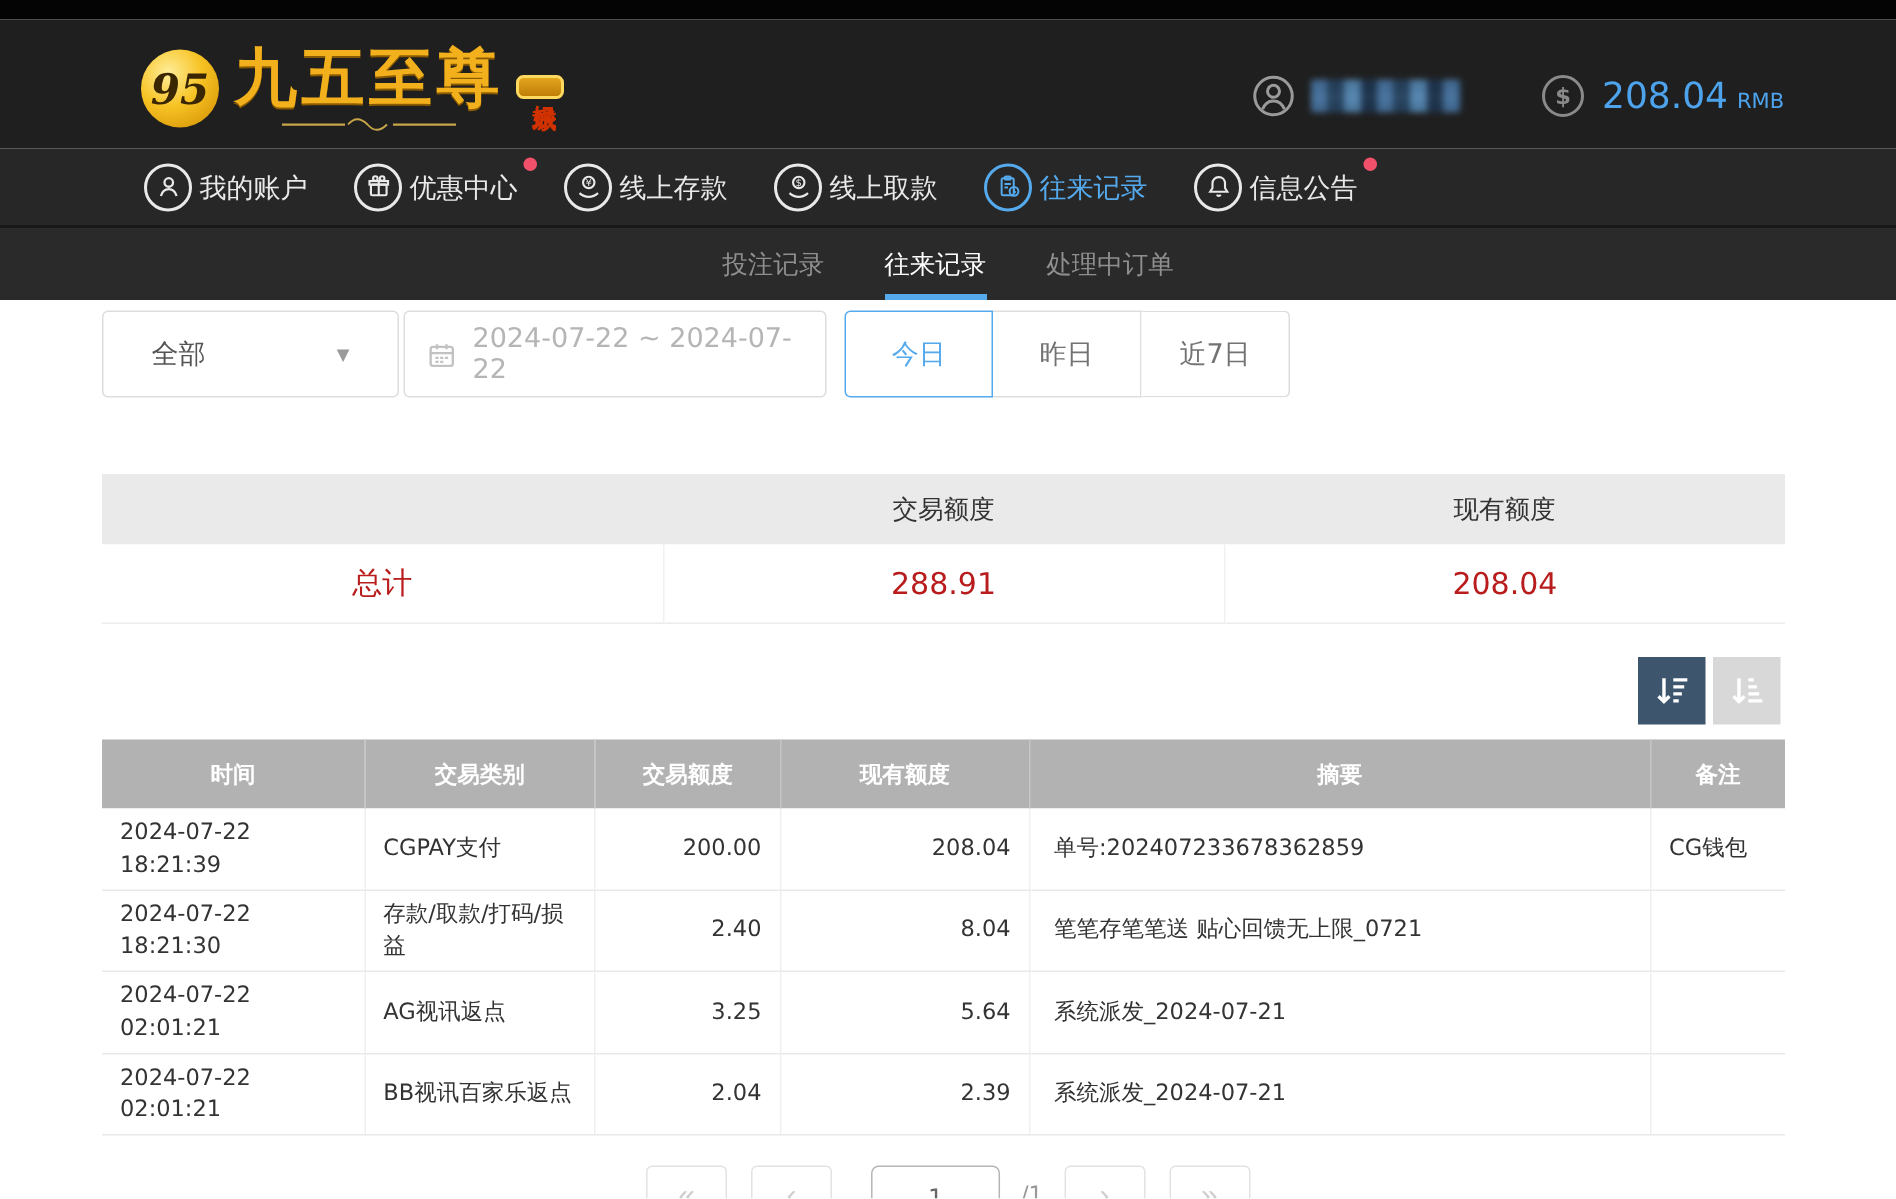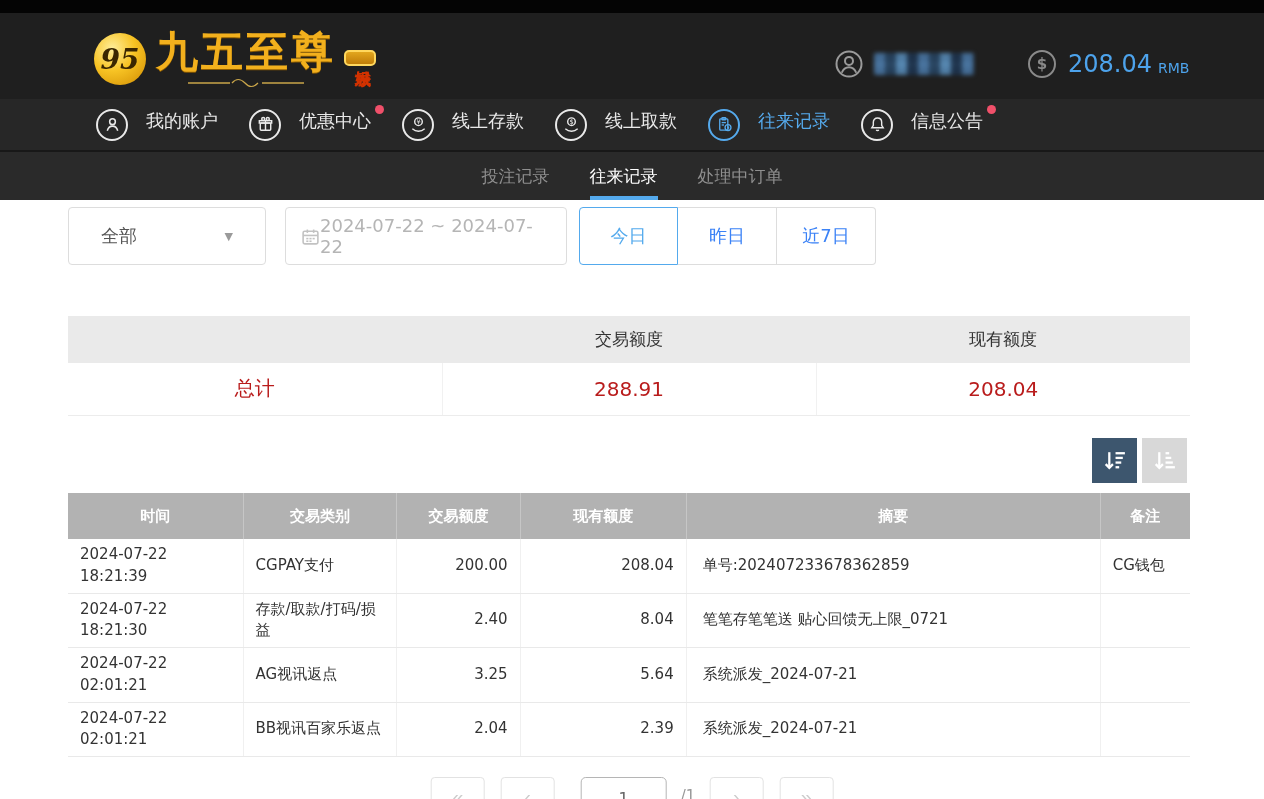--- a/index.html
+++ b/index.html
@@ -46,21 +46,21 @@
     margin-left:54px; width:28px; height:28px; border:2px solid #8a8a8a; border-radius:50%;
     color:#8a8a8a; font-size:15px; font-weight:bold;
     display:flex; align-items:center; justify-content:center;
   }
   .balance { margin-left:12px; color:#4da3ec; font-size:24px; }
   .currency { margin-left:6px; margin-top:7px; color:#4da3ec; font-size:14px; }
 
   
   .mainnav { position:absolute; left:0; top:99px; width:100%; height:51px; background:#272727;
              display:flex; align-items:center; padding-left:96px; gap:31px; }
-  .nav-item { position:relative; display:flex; align-items:flex-start; gap:18px;
+  .nav-item { position:relative; display:flex; align-items:center; gap:5px;
               color:#e9e9e9; font-size:18px; cursor:pointer; }
   .nav-item.active { color:#55aaed; }
   .nav-icon { width:32px; height:32px; border:2px solid currentColor; border-radius:50%;
               display:flex; align-items:center; justify-content:center; flex:none; }
   .nav-dot { position:absolute; top:-4px; right:-13px; width:9px; height:9px;
              border-radius:50%; background:#f0506a; }
 
   
   .subnav { position:absolute; left:0; top:150px; width:100%; height:50px; background:#2a2a2a;
             border-top:2px solid #181818; display:flex; justify-content:center; gap:40px; }
@@ -68,27 +68,27 @@
          color:#8f8f8f; font-size:17px; cursor:pointer; }
   .tab.active { color:#fff; }
   .tab.active::after { content:""; position:absolute; left:0; right:0; bottom:0; height:4px; background:#54aaed; }
 
   
   .filters { position:absolute; left:68px; top:207px; height:58px; display:flex; align-items:center; }
   .select { width:198px; height:58px; border:1px solid #ddd; border-radius:4px;
             display:flex; align-items:center; justify-content:space-between;
             padding:0 32px; color:#555; font-size:18px; background:#fff; cursor:pointer; }
   .caret { color:#9a9a9a; font-size:11px; }
-  .datefield { margin-left:19px; width:282px; height:58px; border:1px solid #ddd; border-radius:4px;
-               display:flex; align-items:center; padding:0 15px;
+  .datefield { margin-left:3px; width:282px; height:58px; border:1px solid #ddd; border-radius:4px;
+               display:flex; align-items:center; gap:11px; padding:0 15px;
                color:#b5b5b5; font-size:18px; background:#fff; cursor:pointer; }
   .cal-icon { color:#c2c2c2; display:flex; }
   .qgroup { margin-left:12px; display:flex; }
   .qbtn { width:99px; height:58px; background:#fff; border:1px solid #ddd;
-          font-size:18px; color:#3b82f6; display:flex; align-items:center; justify-content:center;
+          font-size:18px; color:#737373; display:flex; align-items:center; justify-content:center;
           cursor:pointer; }
   .qbtn + .qbtn { border-left:none; }
   .qbtn.first { border-radius:4px 0 0 4px; }
   .qbtn.last { border-radius:0 4px 4px 0; }
   .qbtn.active { border:1px solid #54aaed; color:#54aaed; border-radius:4px 0 0 4px; }
   .search-btn { margin-left:13px; width:100px; height:50px; background:#55b1f0; color:#fff;
                 font-size:18px; border:none; border-radius:4px; cursor:pointer;
                 font-family:inherit; }
 
   

